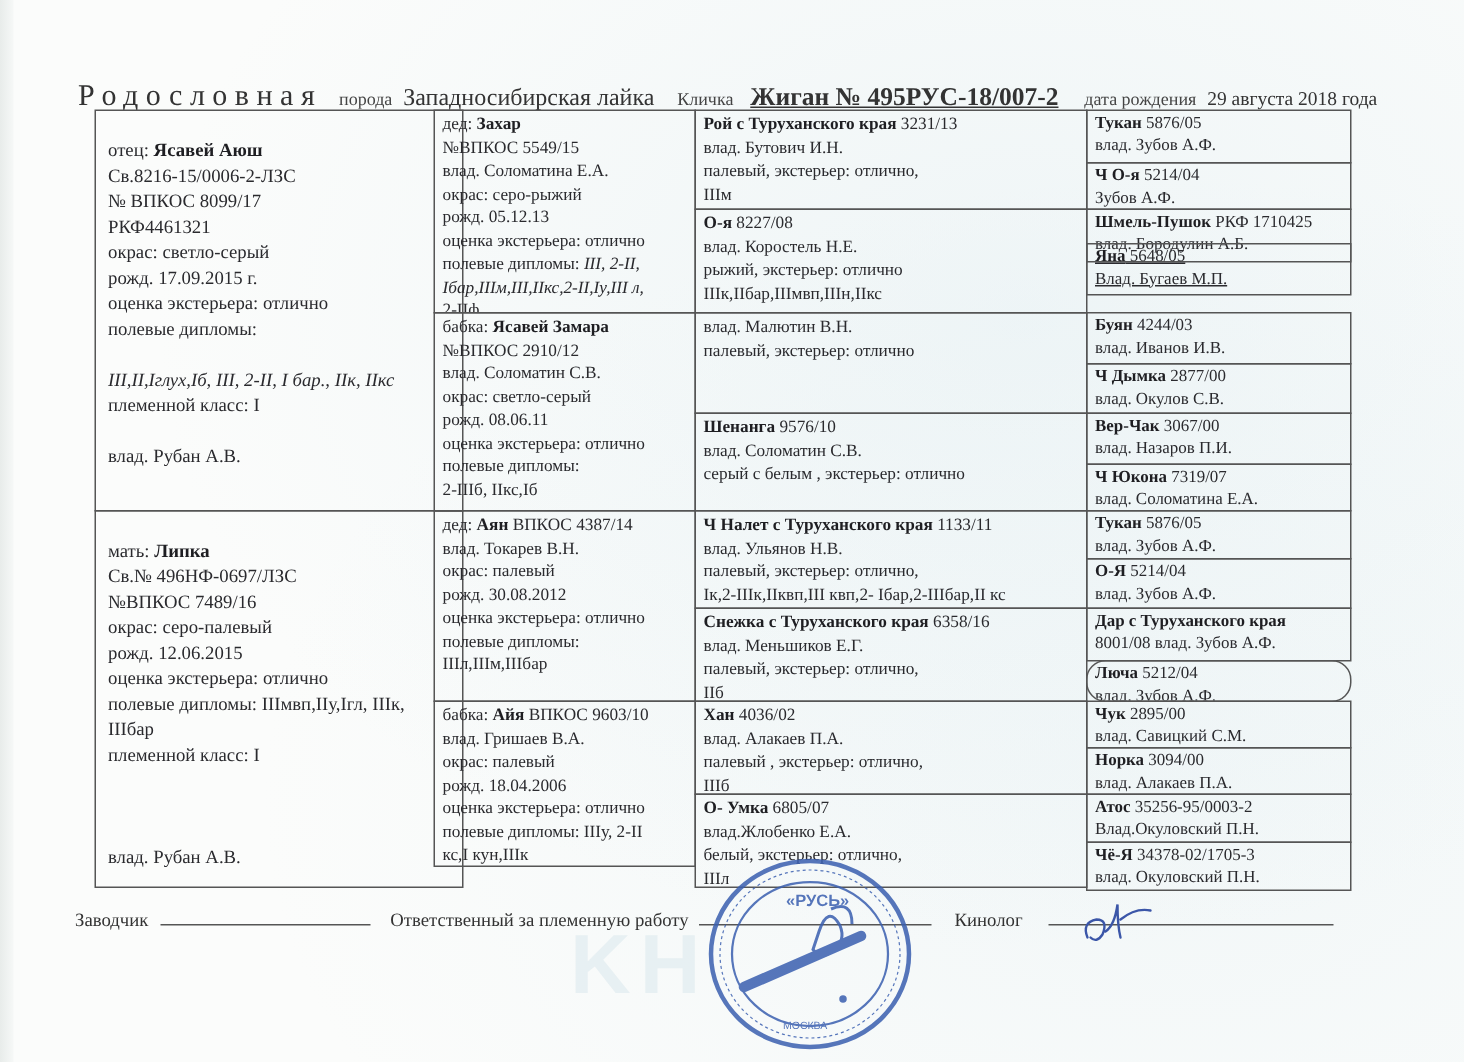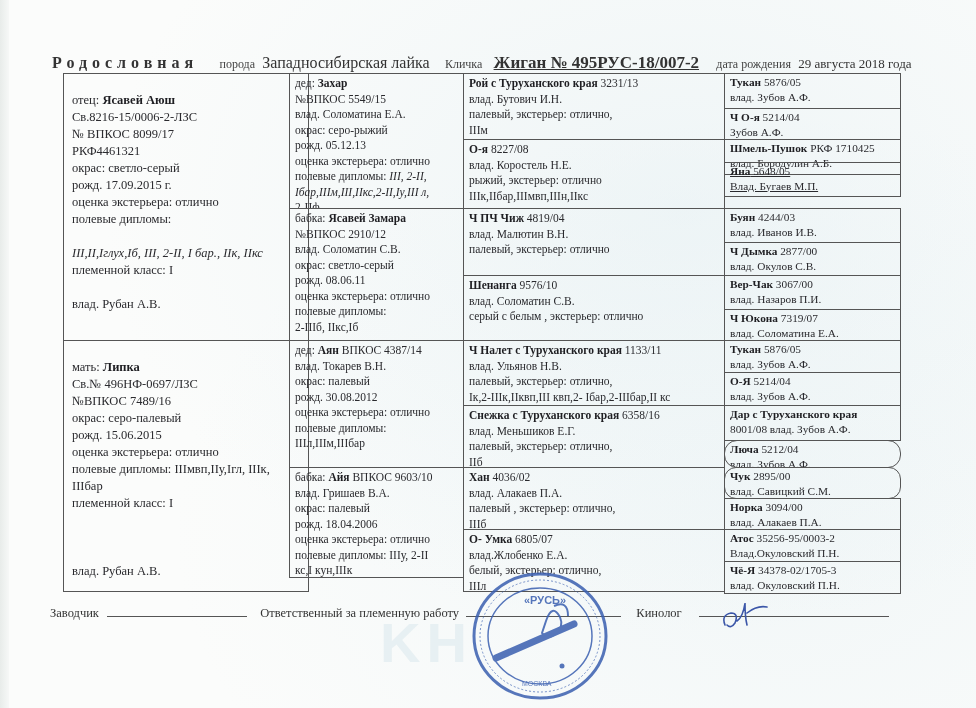--- a/index.html
+++ b/index.html
@@ -13,21 +13,21 @@
     position:absolute; left:0; top:0; width:976px; height:708px;
     background:
       radial-gradient(ellipse at 70% 30%, rgba(215,232,238,0.35), rgba(255,255,255,0) 60%),
       radial-gradient(ellipse at 80% 75%, rgba(220,235,240,0.30), rgba(255,255,255,0) 55%),
       #fbfcfb;
   }
   .left-edge { position:absolute; left:0; top:0; width:9px; height:708px; background:linear-gradient(90deg,#e8ecea,#f6f8f7); }
 
   
   .header { position:absolute; left:52px; top:53px; white-space:nowrap; font-size:13px; color:#333; }
-  .title { font-weight:bold; font-size:16px; letter-spacing:5px; margin-right:14px; }
+  .title { font-weight:normal; font-size:20px; letter-spacing:5px; margin-right:4px; }
   .lbl-small { font-size:12px; color:#444; margin:0 4px; }
   .breed { font-size:16px; margin-right:8px; }
   .dogname { font-weight:bold; font-size:17px; text-decoration:underline; text-decoration-thickness:1px; margin:0 10px 0 4px; }
   .birth { font-size:13px; }
   .cell {
     position:absolute; box-sizing:border-box;
     border:1px solid #555;
     font-size:11.5px; line-height:15.5px; padding:2px 5px;
     overflow:hidden;
   }
@@ -78,21 +78,21 @@
         <span class="line"><span class="it">III,II,Iглух,Iб, III, 2-II, I бар., IIк, IIкс</span></span>
         <span class="line"><span>племенной класс:  I</span></span>
         <span class="line">&nbsp;</span>
         <span class="line"><span>влад. Рубан А.В.</span></span>
       </div>
     <div class="cell parent" id="dam" style="left:44px;top:340px;width:246px;height:252px;">
         <span class="line"><span>мать: </span><span class="b">Липка</span></span>
         <span class="line"><span>Св.№ 496НФ-0697/ЛЗС</span></span>
         <span class="line"><span>№ВПКОС 7489/16</span></span>
         <span class="line"><span>окрас: серо-палевый</span></span>
-        <span class="line"><span>рожд. 15.06.2015</span></span>
+        <span class="line"><span>рожд. 12.06.2015</span></span>
         <span class="line"><span>оценка экстерьера:  отлично</span></span>
         <span class="line"><span>полевые дипломы:   IIIмвп,IIу,Iгл, IIIк, IIIбар</span></span>
         <span class="line"><span>племенной класс: I</span></span>
         <span class="line">&nbsp;</span>
         <span class="line">&nbsp;</span>
         <span class="line">&nbsp;</span>
         <span class="line"><span>влад. Рубан А.В.</span></span>
       </div>
 
     <div class="cell" id="gp0" style="left:289px;top:73px;width:175px;height:136px;">
@@ -141,21 +141,20 @@
         <span class="line"><span>палевый, экстерьер:  отлично,</span></span>
         <span class="line"><span>IIIм</span></span>
       </div>
     <div class="cell" id="gg1" style="left:463px;top:139px;width:262px;height:70px;">
         <span class="line"><span class="b">О-я</span><span>  8227/08</span></span>
         <span class="line"><span>влад. Коростель Н.Е.</span></span>
         <span class="line"><span>рыжий, экстерьер:  отлично</span></span>
         <span class="line"><span>IIIк,IIбар,IIIмвп,IIIн,IIкс</span></span>
       </div>
     <div class="cell" id="gg2" style="left:463px;top:208px;width:262px;height:68px;">
-        <span class="line"><span class="b">Ч ПЧ Чиж</span><span> 4819/04</span></span>
         <span class="line"><span>влад. Малютин В.Н.</span></span>
         <span class="line"><span>палевый, экстерьер:  отлично</span></span>
       </div>
     <div class="cell" id="gg3" style="left:463px;top:275px;width:262px;height:66px;">
         <span class="line"><span class="b"> Шенанга</span><span> 9576/10</span></span>
         <span class="line"><span>влад. Соломатин С.В.</span></span>
         <span class="line"><span>серый с белым ,  экстерьер:  отлично</span></span>
       </div>
     <div class="cell" id="gg4" style="left:463px;top:340px;width:262px;height:66px;">
         <span class="line"><span class="b"> Ч Налет  с Туруханского края</span><span> 1133/11</span></span>
@@ -224,21 +223,21 @@
           <span class="line"><span>влад. Зубов А.Ф.</span></span>
         </div>
         <div class="cell" style="left: 724px; top: 405px; width: 177px; height: 36px; font-size: 11.3px; line-height: 14.5px; padding: 1px 5px;">
           <span class="line"><span class="b">Дар с Туруханского края</span></span>
           <span class="line"><span>8001/08 влад. Зубов А.Ф.</span></span>
         </div>
         <div class="cell" style="left: 724px; top: 440px; width: 177px; height: 28px; font-size: 11.3px; line-height: 14.5px; padding: 1px 5px; border-radius: 13px;">
           <span class="line"><span class="b">Люча</span><span> 5212/04</span></span>
           <span class="line"><span>влад. Зубов А.Ф.</span></span>
         </div>
-        <div class="cell" style="left: 724px; top: 467px; width: 177px; height: 32px; font-size: 11.3px; line-height: 14.5px; padding: 1px 5px; border-radius: 12px;">
+        <div class="cell" style="left: 724px; top: 467px; width: 177px; height: 32px; font-size: 11.3px; line-height: 14.5px; padding: 1px 5px;">
           <span class="line"><span class="b">Чук</span><span> 2895/00</span></span>
           <span class="line"><span>влад. Савицкий С.М.</span></span>
         </div>
         <div class="cell" style="left: 724px; top: 498px; width: 177px; height: 32px; font-size: 11.3px; line-height: 14.5px; padding: 1px 5px;">
           <span class="line"><span class="b">Норка</span><span> 3094/00</span></span>
           <span class="line"><span>влад. Алакаев П.А.</span></span>
         </div>
         <div class="cell" style="left: 724px; top: 529px; width: 177px; height: 33px; font-size: 11.3px; line-height: 14.5px; padding: 1px 5px;">
           <span class="line"><span class="b">Атос</span><span> 35256-95/0003-2</span></span>
           <span class="line"><span>Влад.Окуловский П.Н.</span></span>

